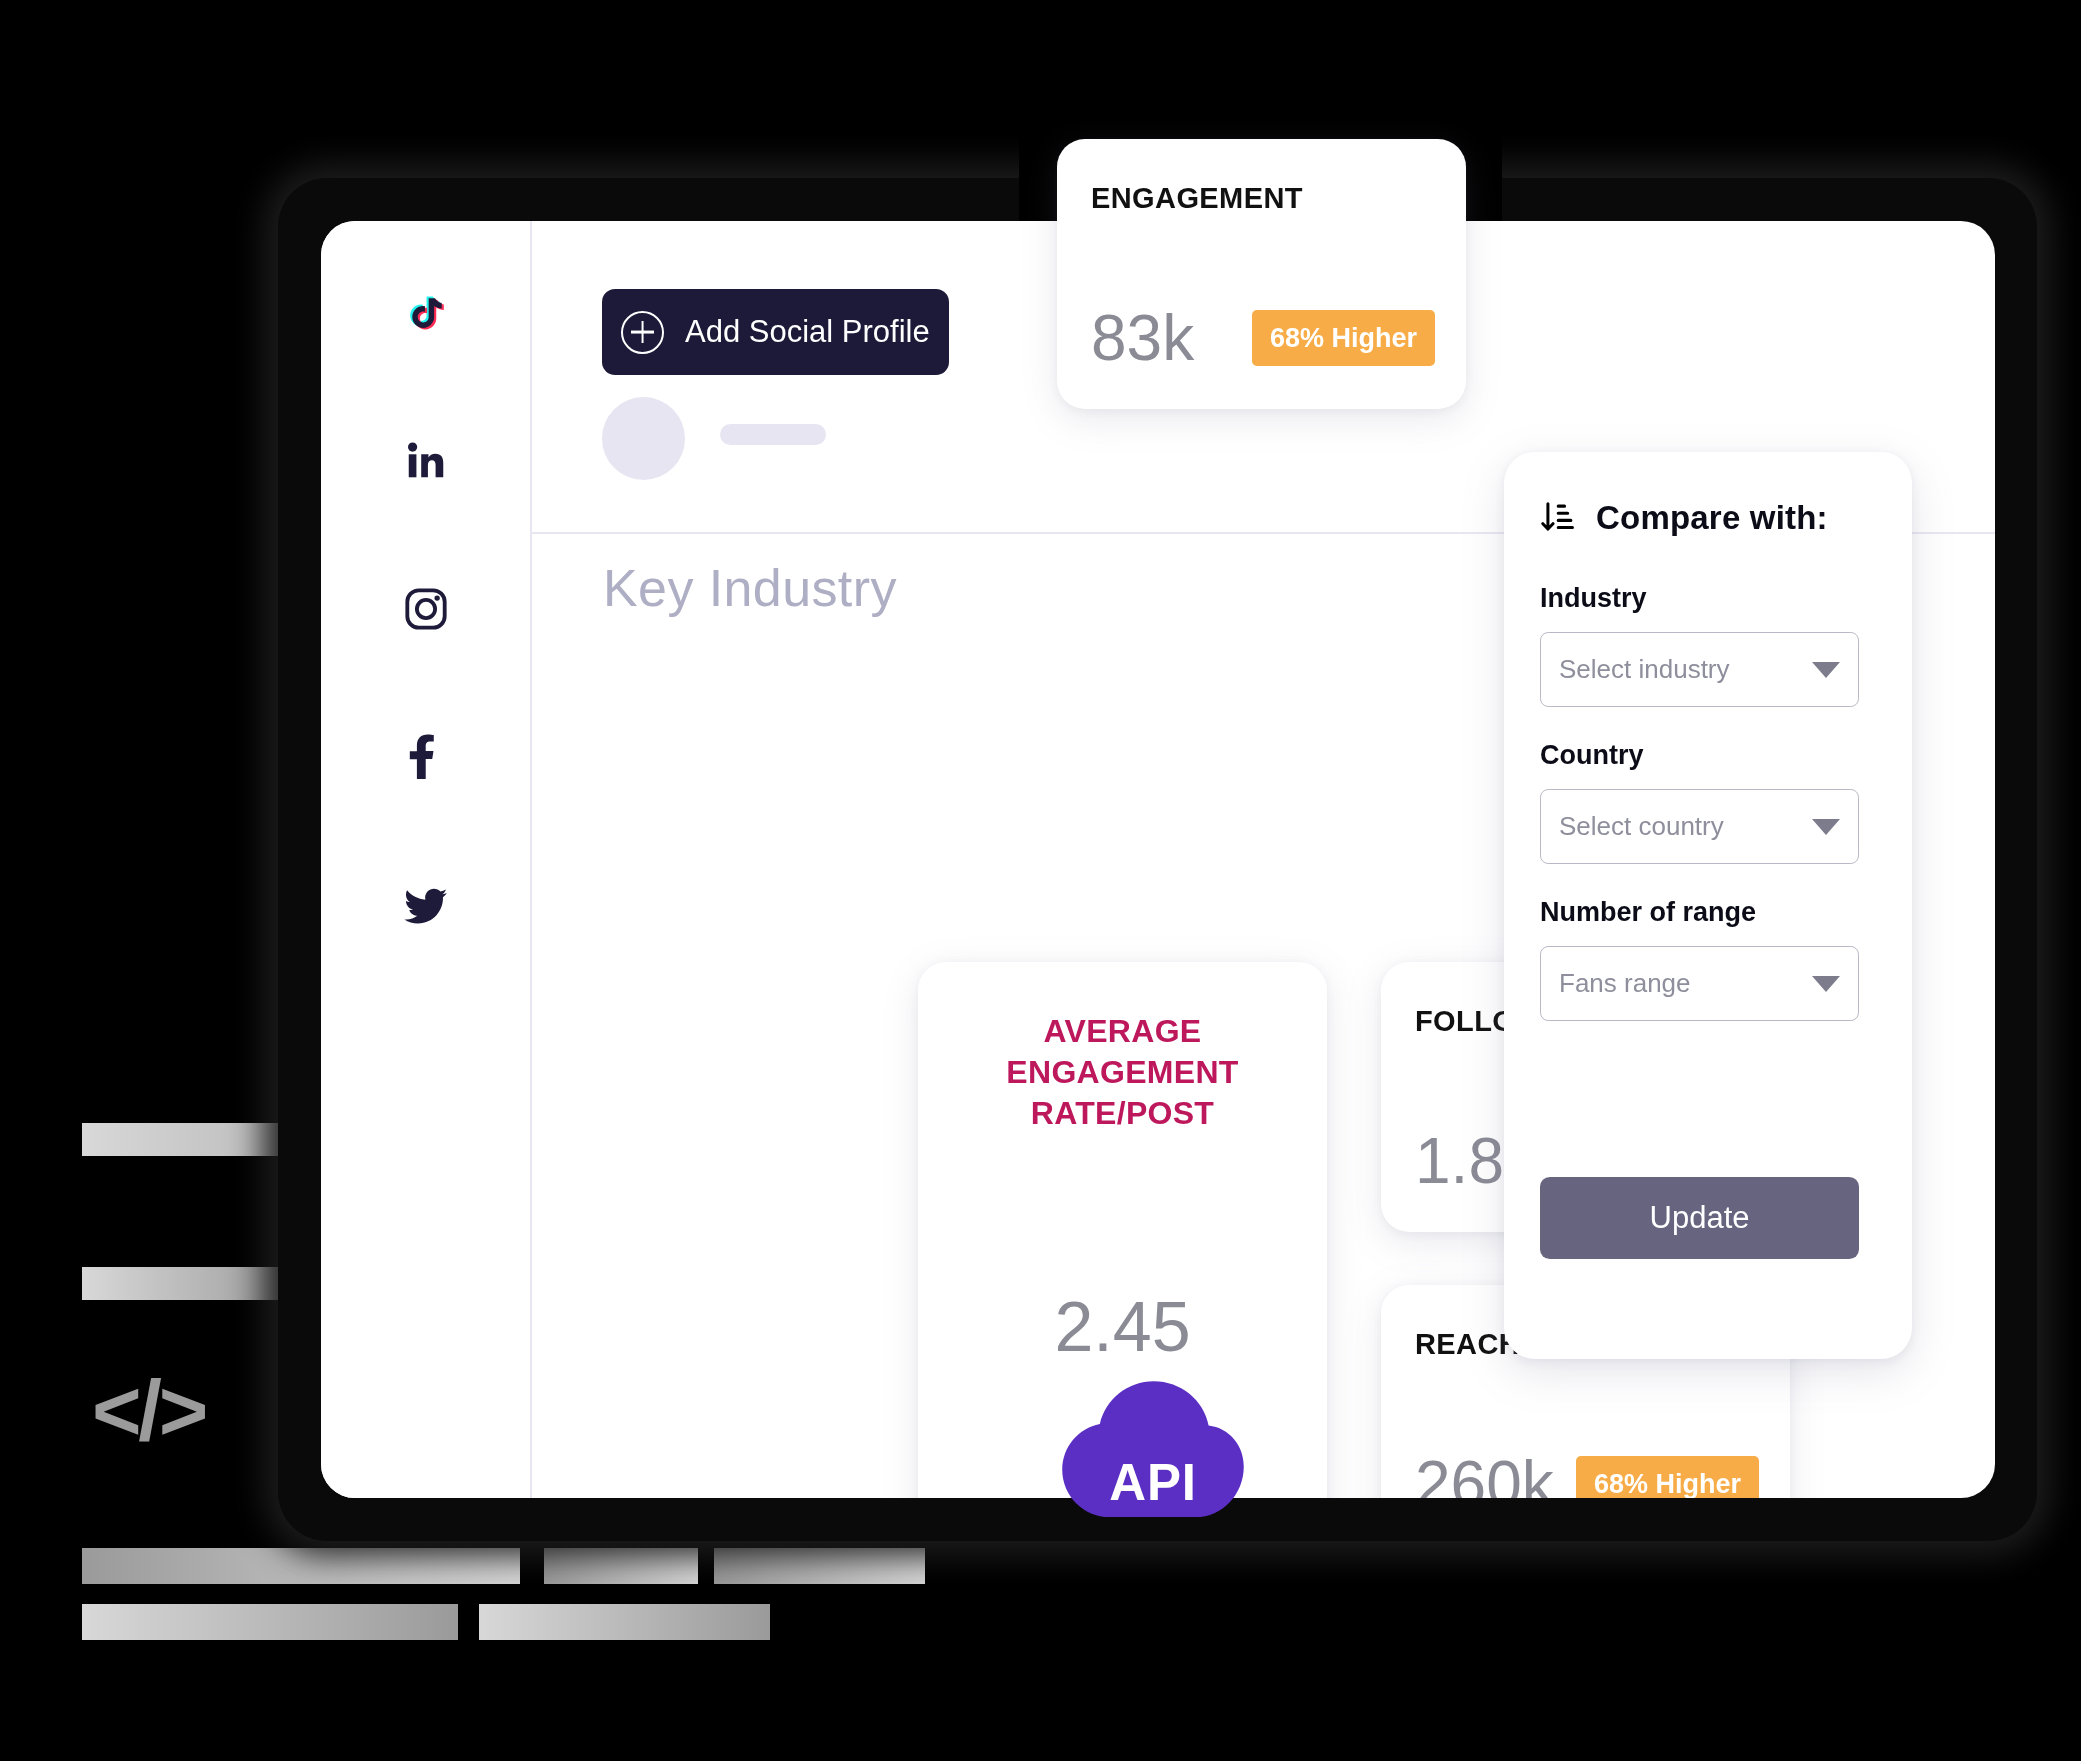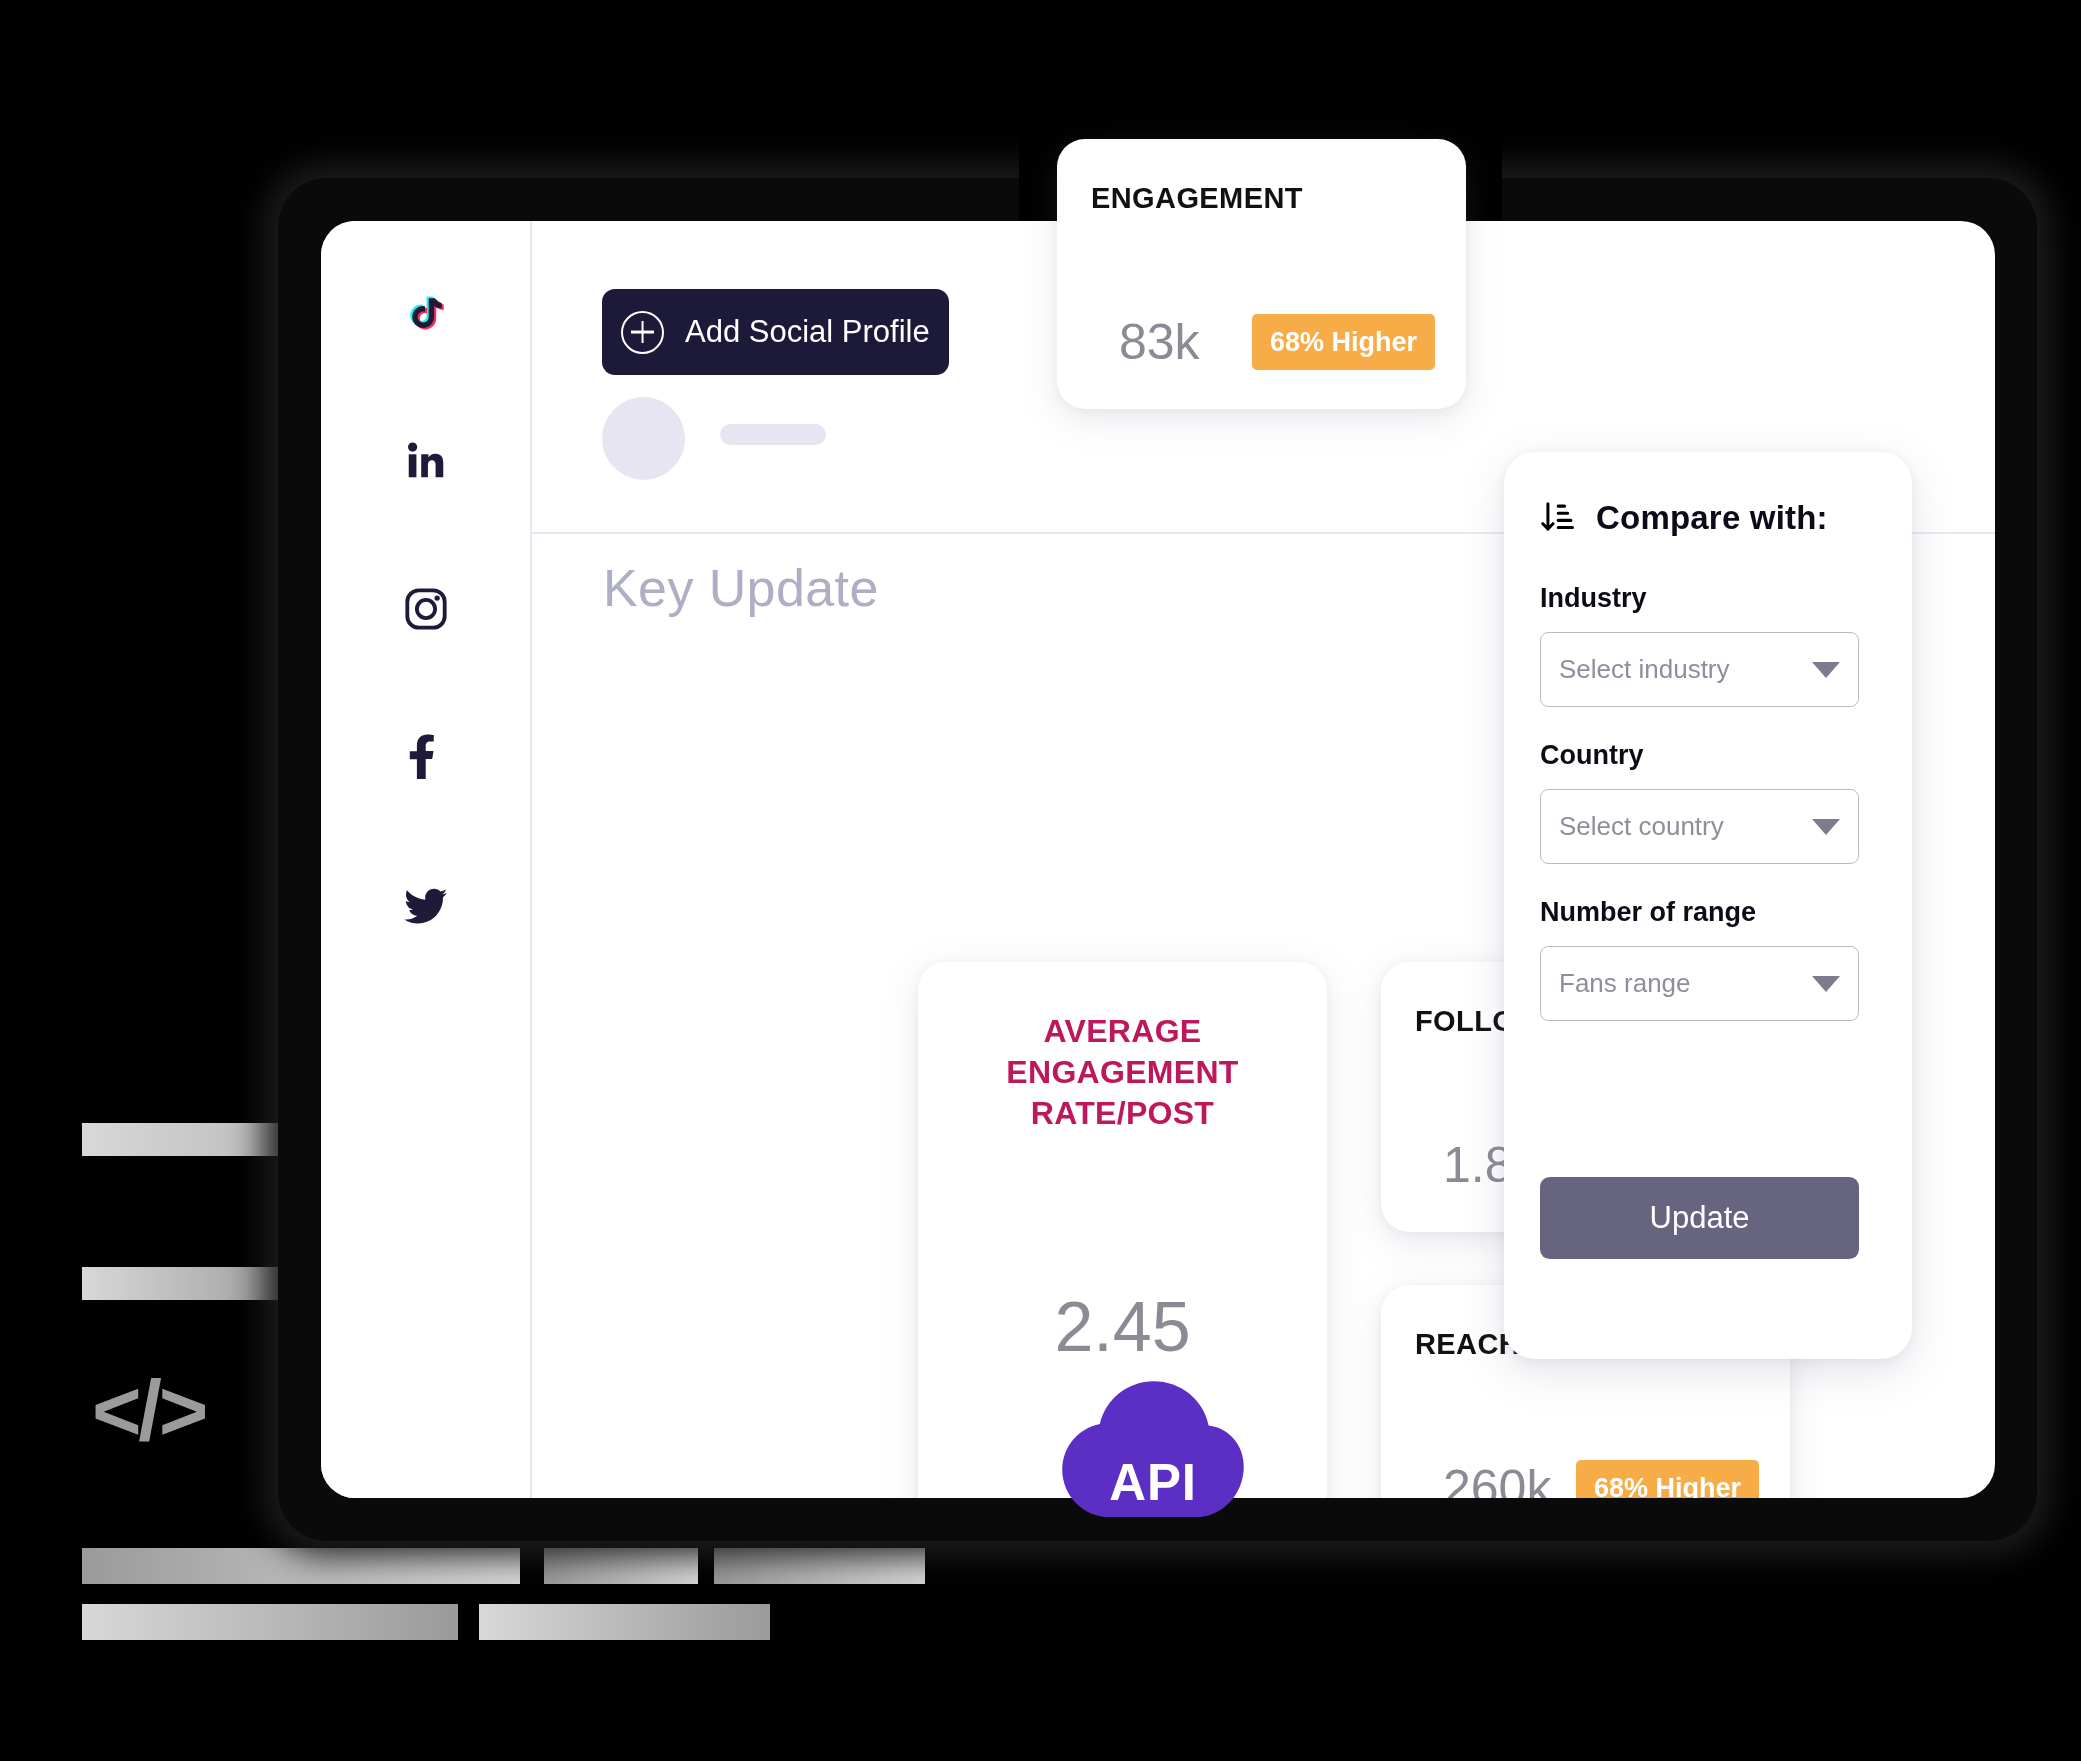--- a/index.html
+++ b/index.html
@@ -65,21 +65,21 @@
 
   .card-aer{left:597px;top:741px;width:409px;height:588px;}
   .aer-label{position:absolute;left:0;right:0;top:49px;text-align:center;font-size:32px;
      font-weight:700;color:#be185d;line-height:1.28;letter-spacing:0.3px;}
   .aer-value{position:absolute;left:0;right:0;top:278px;text-align:center;font-size:70px;color:#8b8b96;font-weight:300;margin-top:47px;}
 
   .card-fg{left:1060px;top:741px;width:409px;height:270px;}
   .card-reach{left:1060px;top:1064px;width:409px;height:270px;}
   .m-label{position:absolute;left:34px;top:43px;font-size:29px;font-weight:700;color:#111;letter-spacing:0.4px;}
   .m-row{position:absolute;left:34px;bottom:39px;right:31px;display:flex;align-items:center;justify-content:space-between;}
-  .m-value{font-size:50px;color:#8b8b96;font-weight:300;line-height:1;margin-left:28px;}
+  .m-value{font-size:64px;color:#8b8b96;font-weight:300;line-height:1;}
   .badge{background:#f7ac47;color:#fff;border-radius:5px;padding:12.3px 18px;font-size:27px;font-weight:700;white-space:nowrap;}
 
   
   .card-eng{position:absolute;left:1057px;top:139px;width:409px;height:270px;z-index:40;}
 
   
   .panel{position:absolute;left:1504px;top:452px;width:408px;height:907px;background:#fff;
      border-radius:31px;box-shadow:0 13px 44px rgba(110,110,145,.18),0 2.5px 9.8px rgba(110,110,145,.10);z-index:45;}
   .cmp-head{position:absolute;left:36px;top:47px;display:flex;align-items:center;gap:18px;}
   .sort-ic{width:38px;height:38px;flex:none;}
@@ -184,21 +184,21 @@
     </div>
 
     <div class="avatar">
       <div class="av-neck"></div>
       <div class="av-head"></div>
       <div class="av-hair"></div>
     </div>
 
     <div class="hr"></div>
 
-    <div class="km-title">Key Update</div>
+    <div class="km-title">Key Industry</div>
 
     <div class="card card-aer">
       <div class="aer-label">
         <div>AVERAGE</div>
         <div>ENGAGEMENT</div>
         <div>RATE/POST</div>
       </div>
       <div class="aer-value">2.45</div>
     </div>
 

